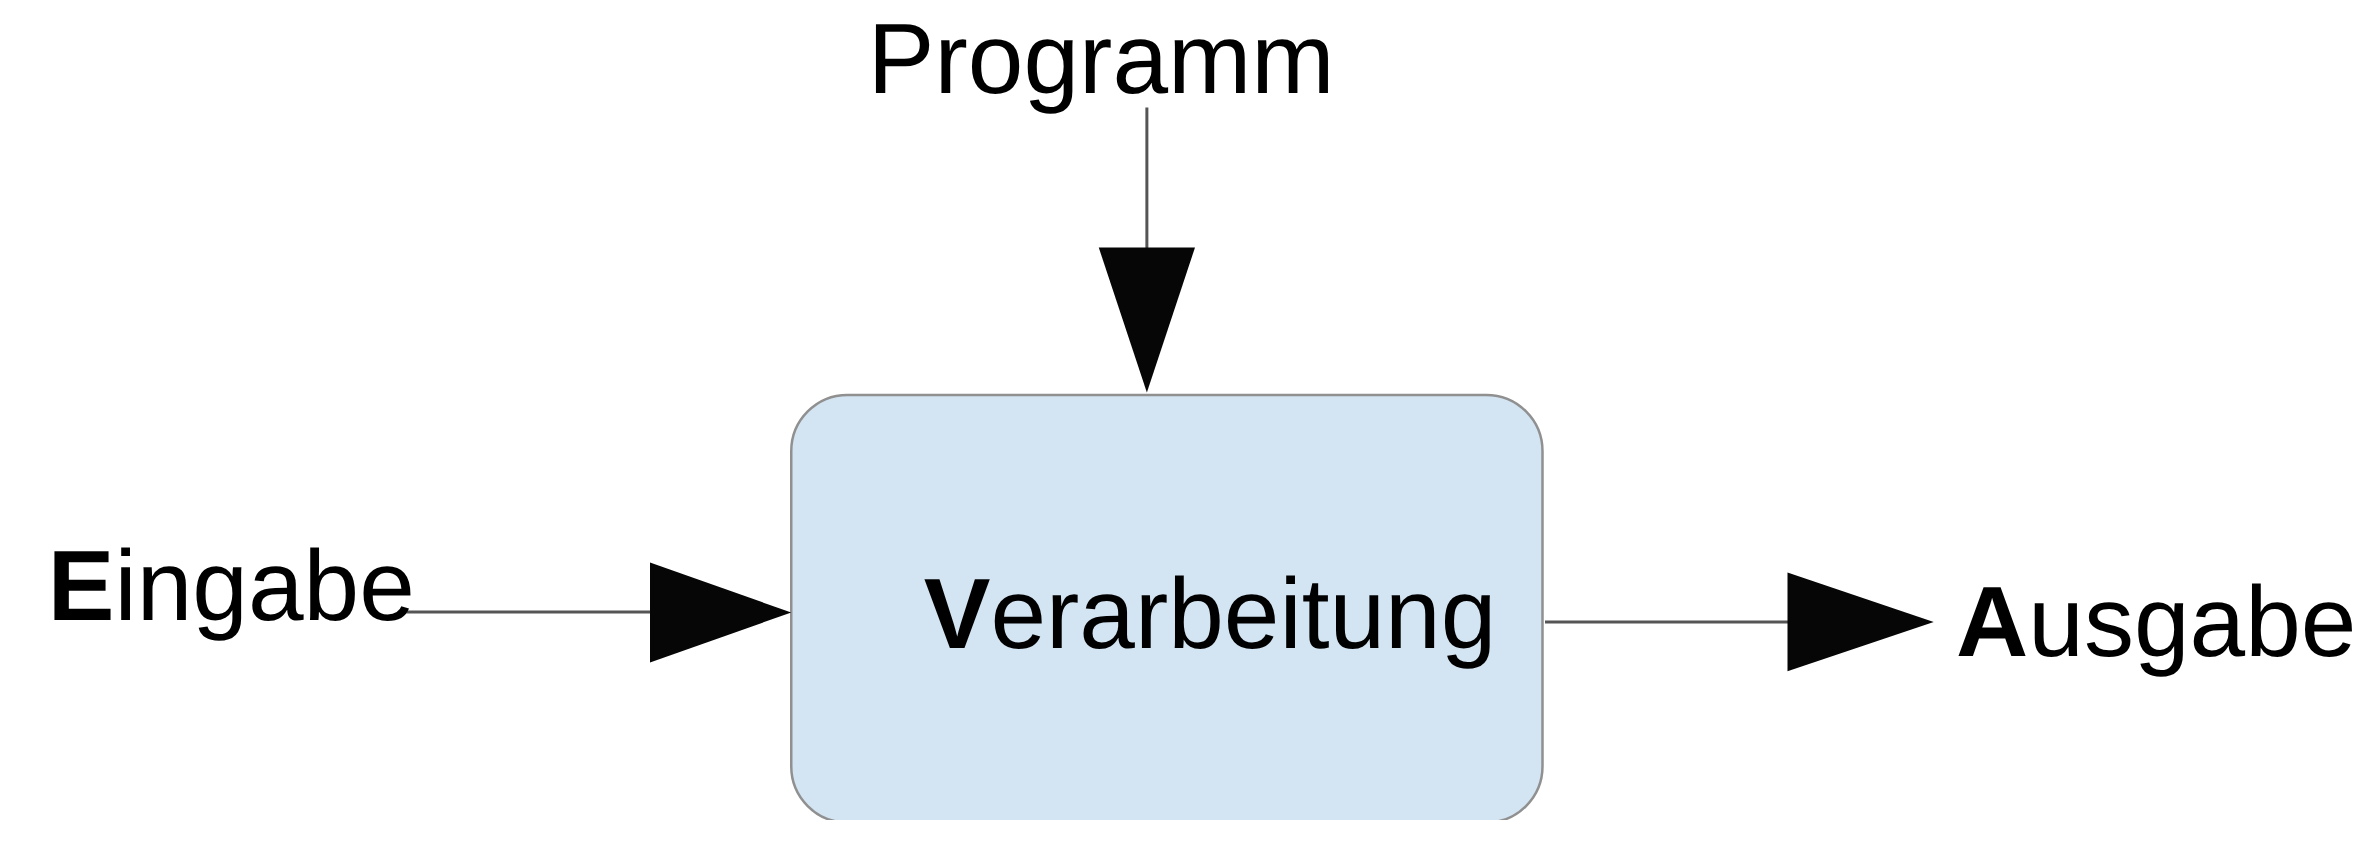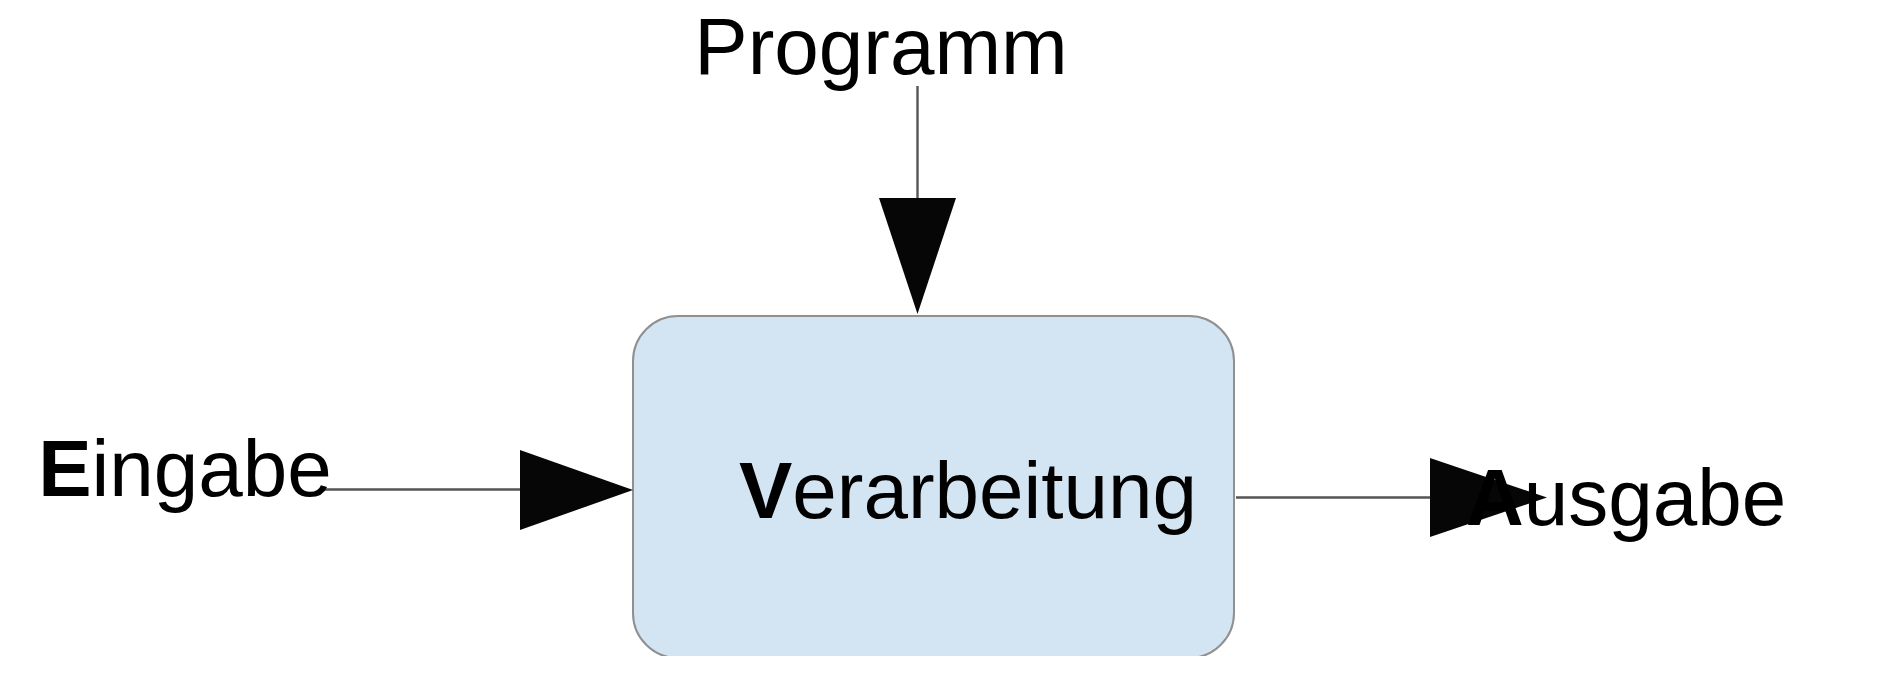--- a/index.html
+++ b/index.html
@@ -54,21 +54,21 @@
     font-size: 80px;
     font-weight: 400;
     line-height: normal;
     white-space: nowrap;
     color: var(--text);
   }
   .label .initial { font-weight: 700; }
   .label-program { left: 881px; top: 47px; }
   .label-input   { left: 157px; top: 469px; margin-left: 28px; }
   .label-process { left: 968px; top: 491px; }
-  .label-output  { left: 1626px; top: 498px; }
+  .label-output  { left: 1725px; top: 498px; }
 </style>
 </head>
 <body>
 
 <div class="canvas">
 
   <div class="process-box"></div>
 
   <svg class="connectors" viewBox="0 0 1902 694" xmlns="http://www.w3.org/2000/svg" aria-hidden="true">
 

